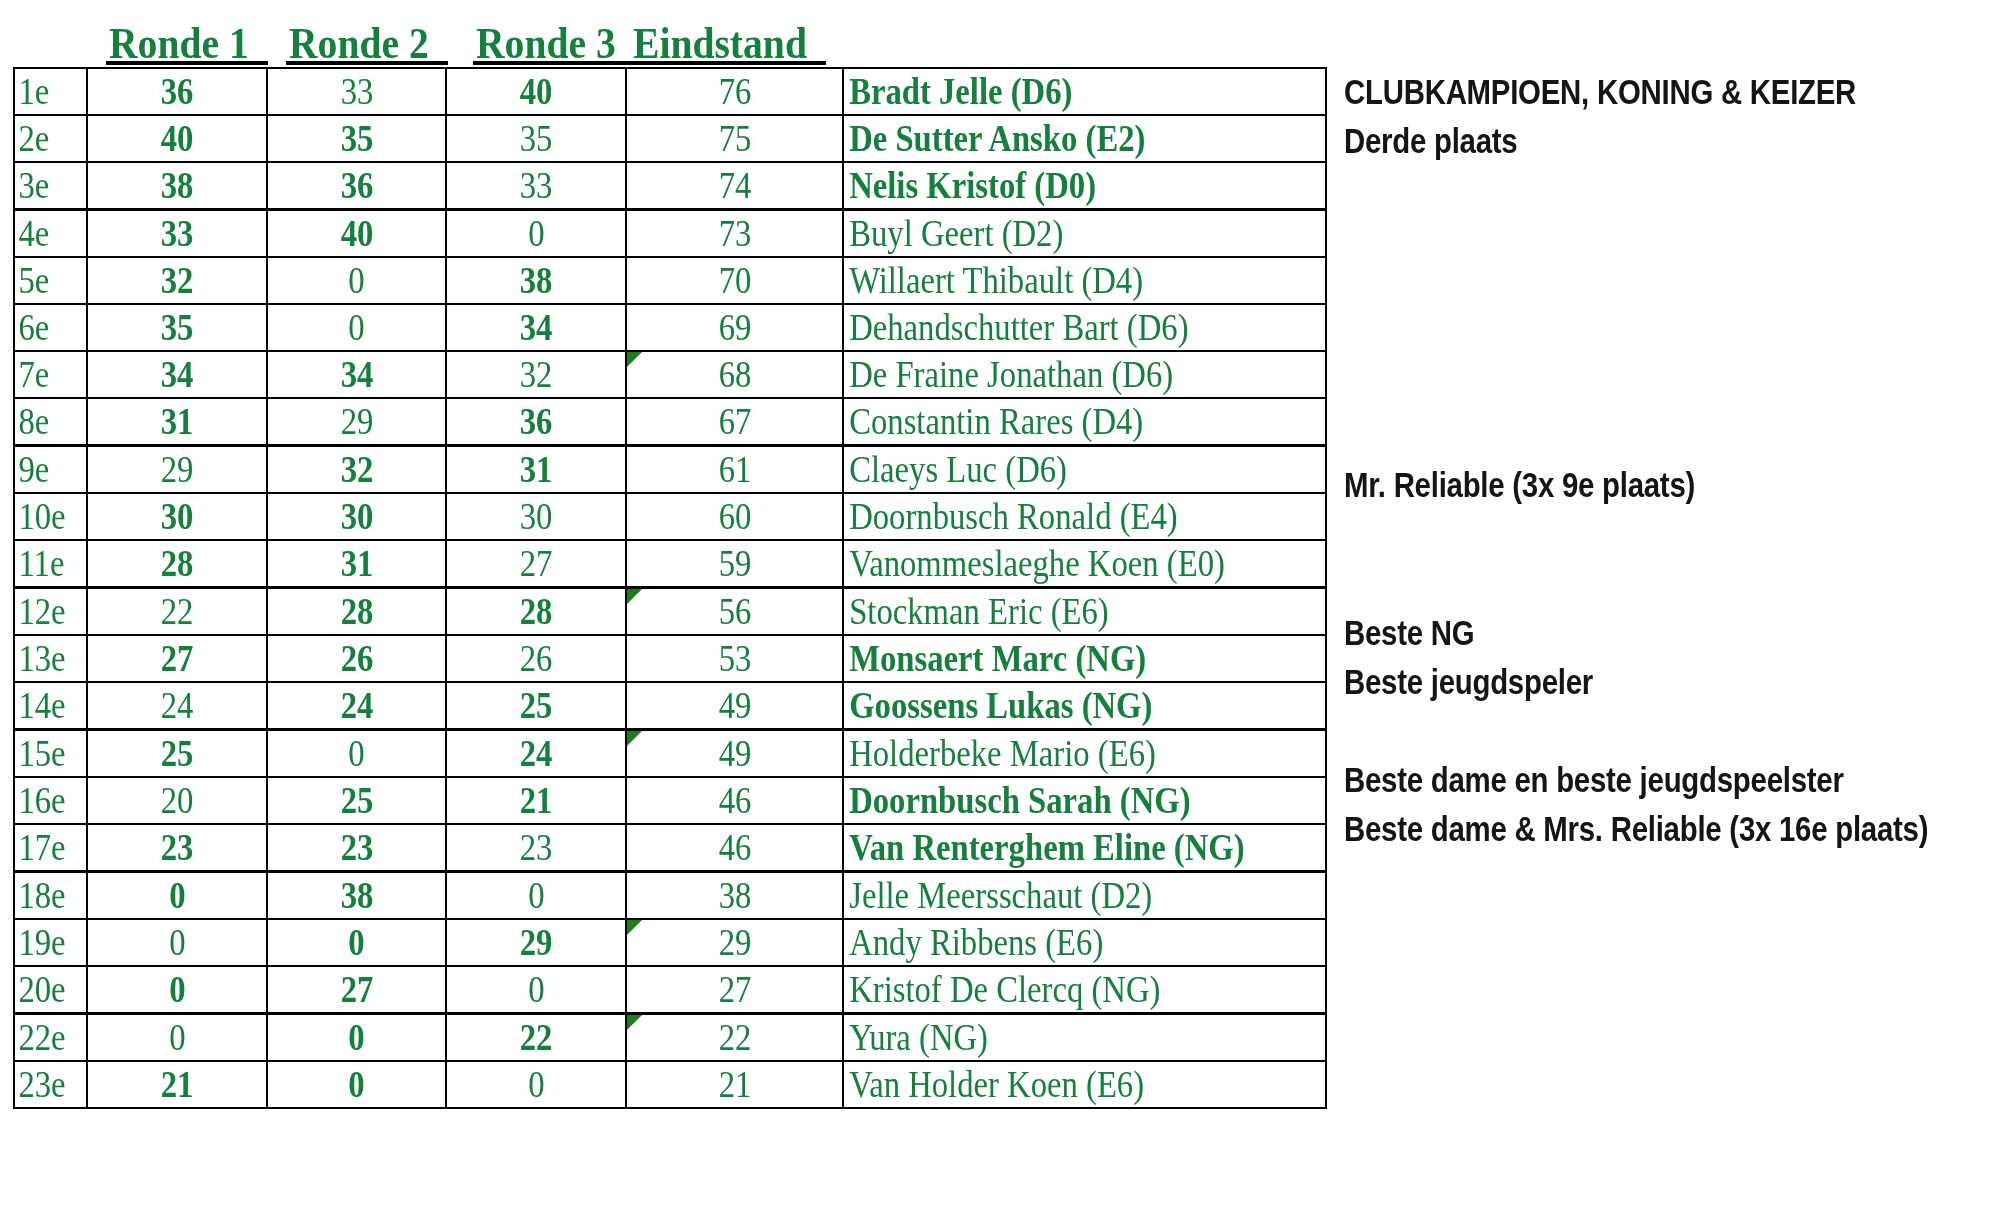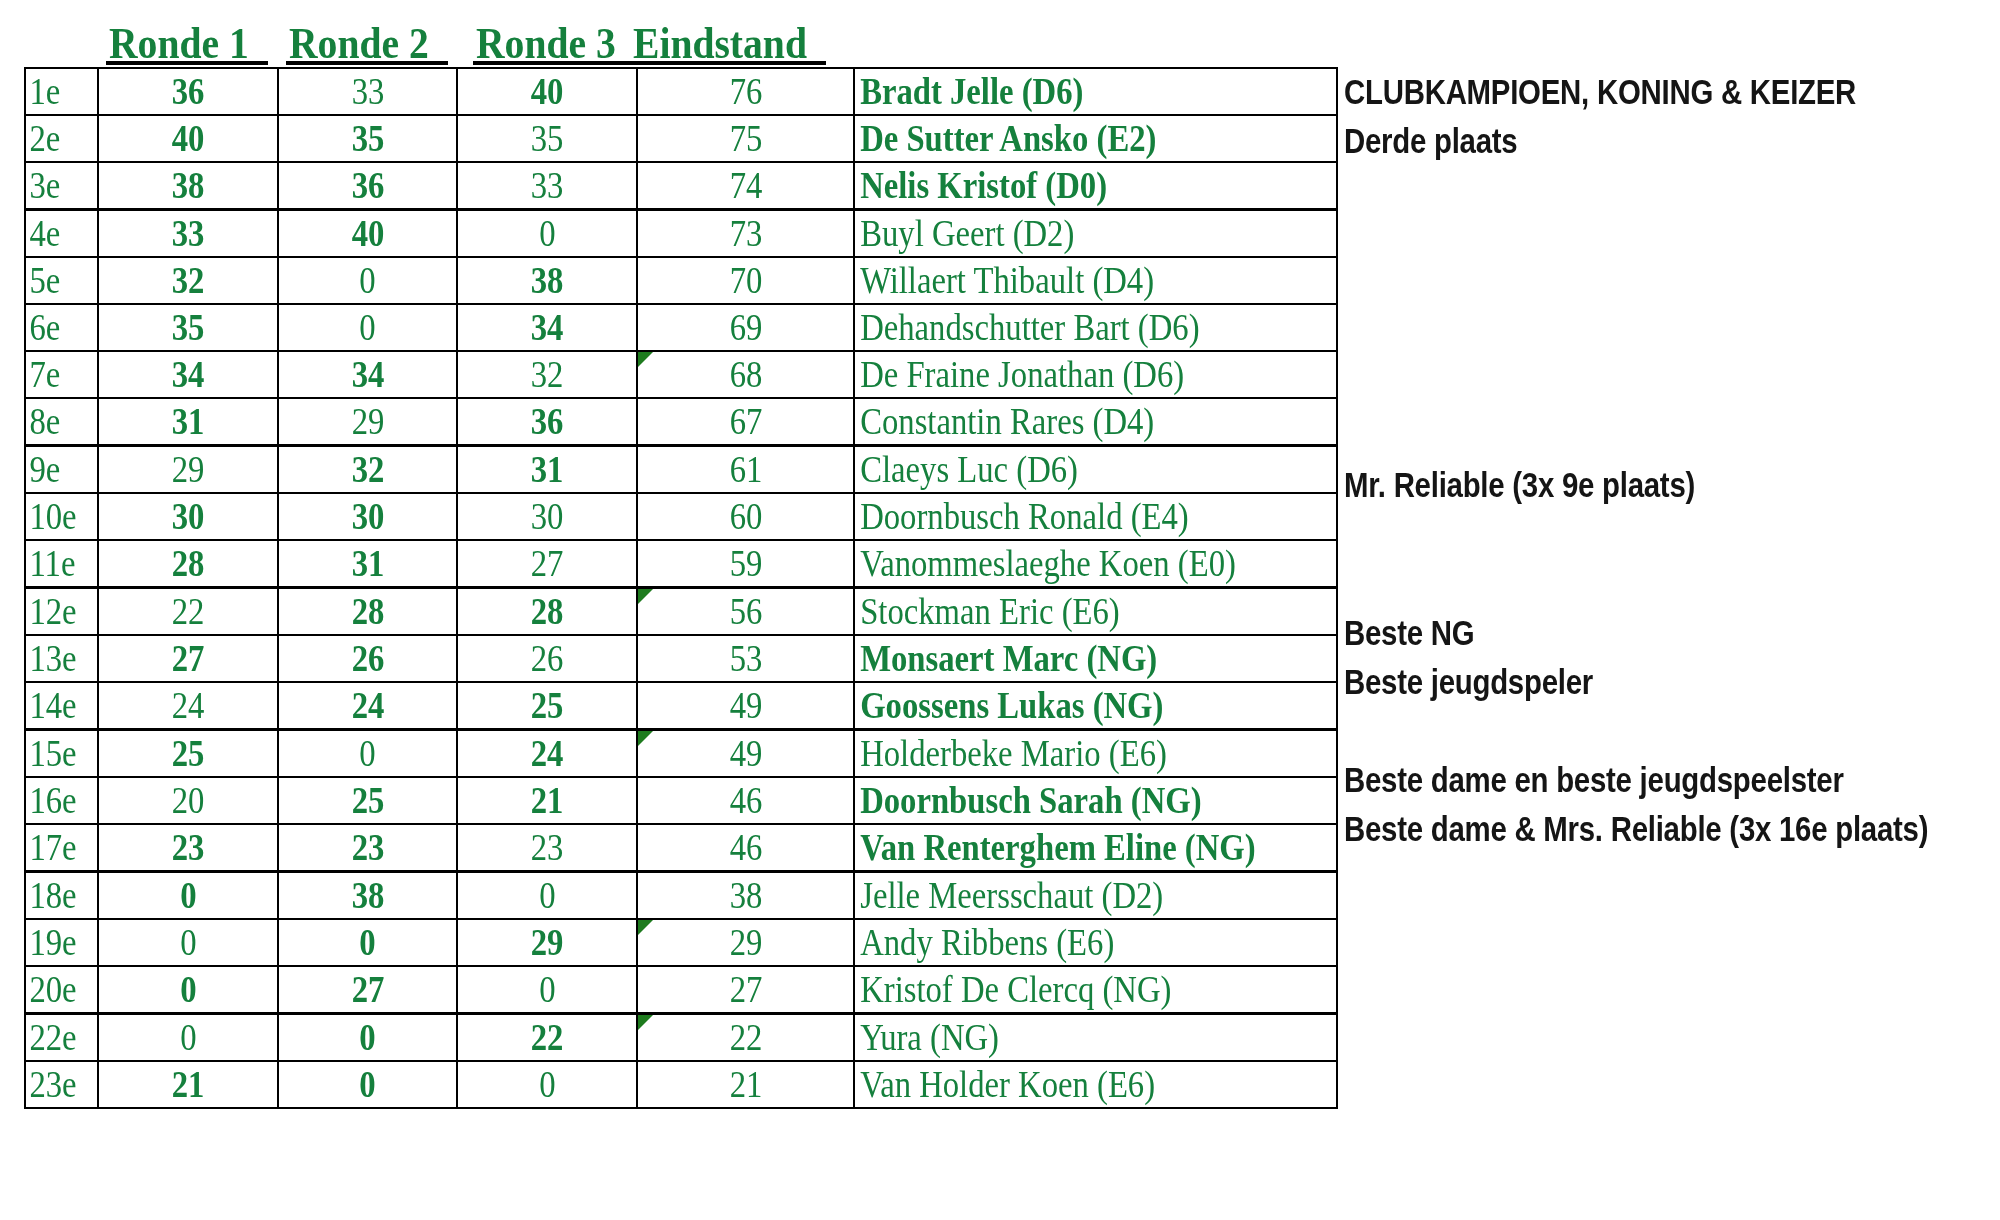--- a/index.html
+++ b/index.html
@@ -9,21 +9,21 @@
   .hdr {
     position: absolute; top: 14px; height: 52px;
     display: flex; align-items: flex-end;
   }
   .hdr span.t {
     display: inline-block; font-weight: bold; font-size: 44px; line-height: 44px;
     transform: scaleX(0.9); transform-origin: left bottom; white-space: nowrap;
   }
   .hdr .ul { position: absolute; left: 0; bottom: 1px; height: 4px; background: #000; }
   table.standings {
-    position: absolute; left: 24px; top: 67px;
+    position: absolute; left: 13px; top: 67px;
     border-collapse: collapse; table-layout: fixed;
   }
   table.standings td {
     border: 2px solid #000; padding: 0; height: 45px; position: relative;
     font-size: 38px; line-height: 45px; overflow: hidden; white-space: nowrap;
   }
   table.standings tr.thick td { border-bottom-width: 3px; }
   td.place { text-align: left; }
   td.num, td.total { text-align: center; }
   td.name { text-align: left; }

